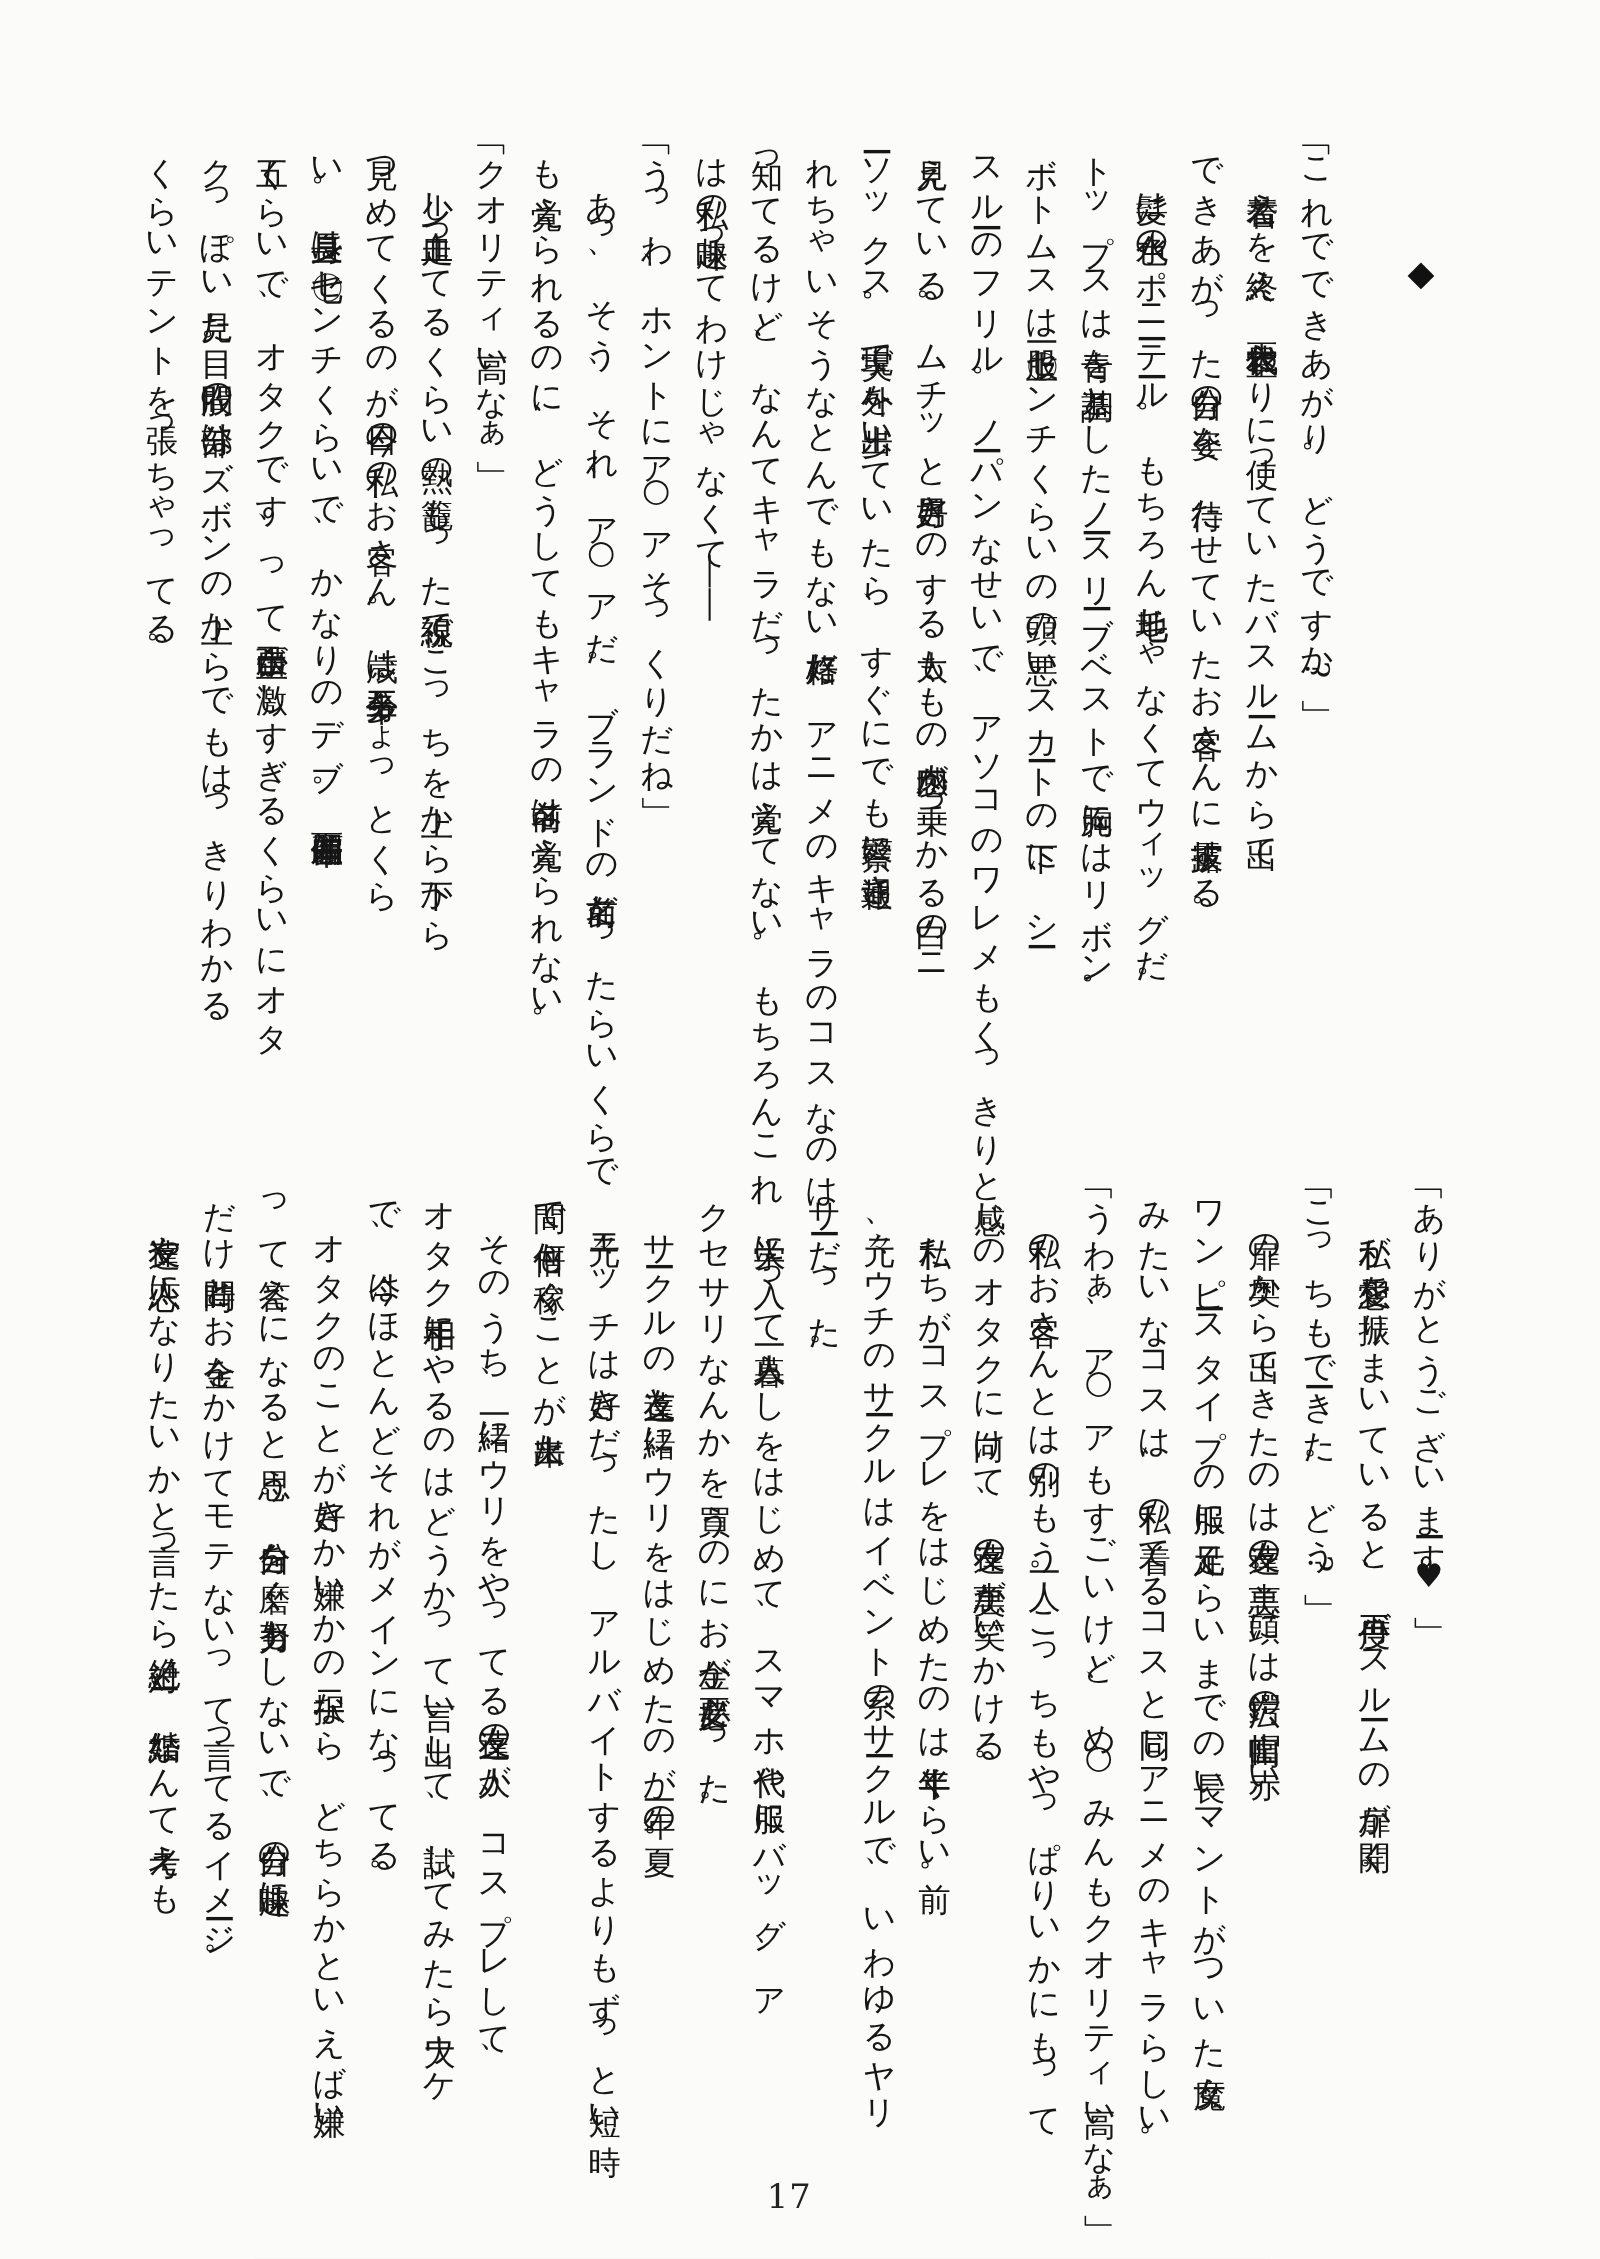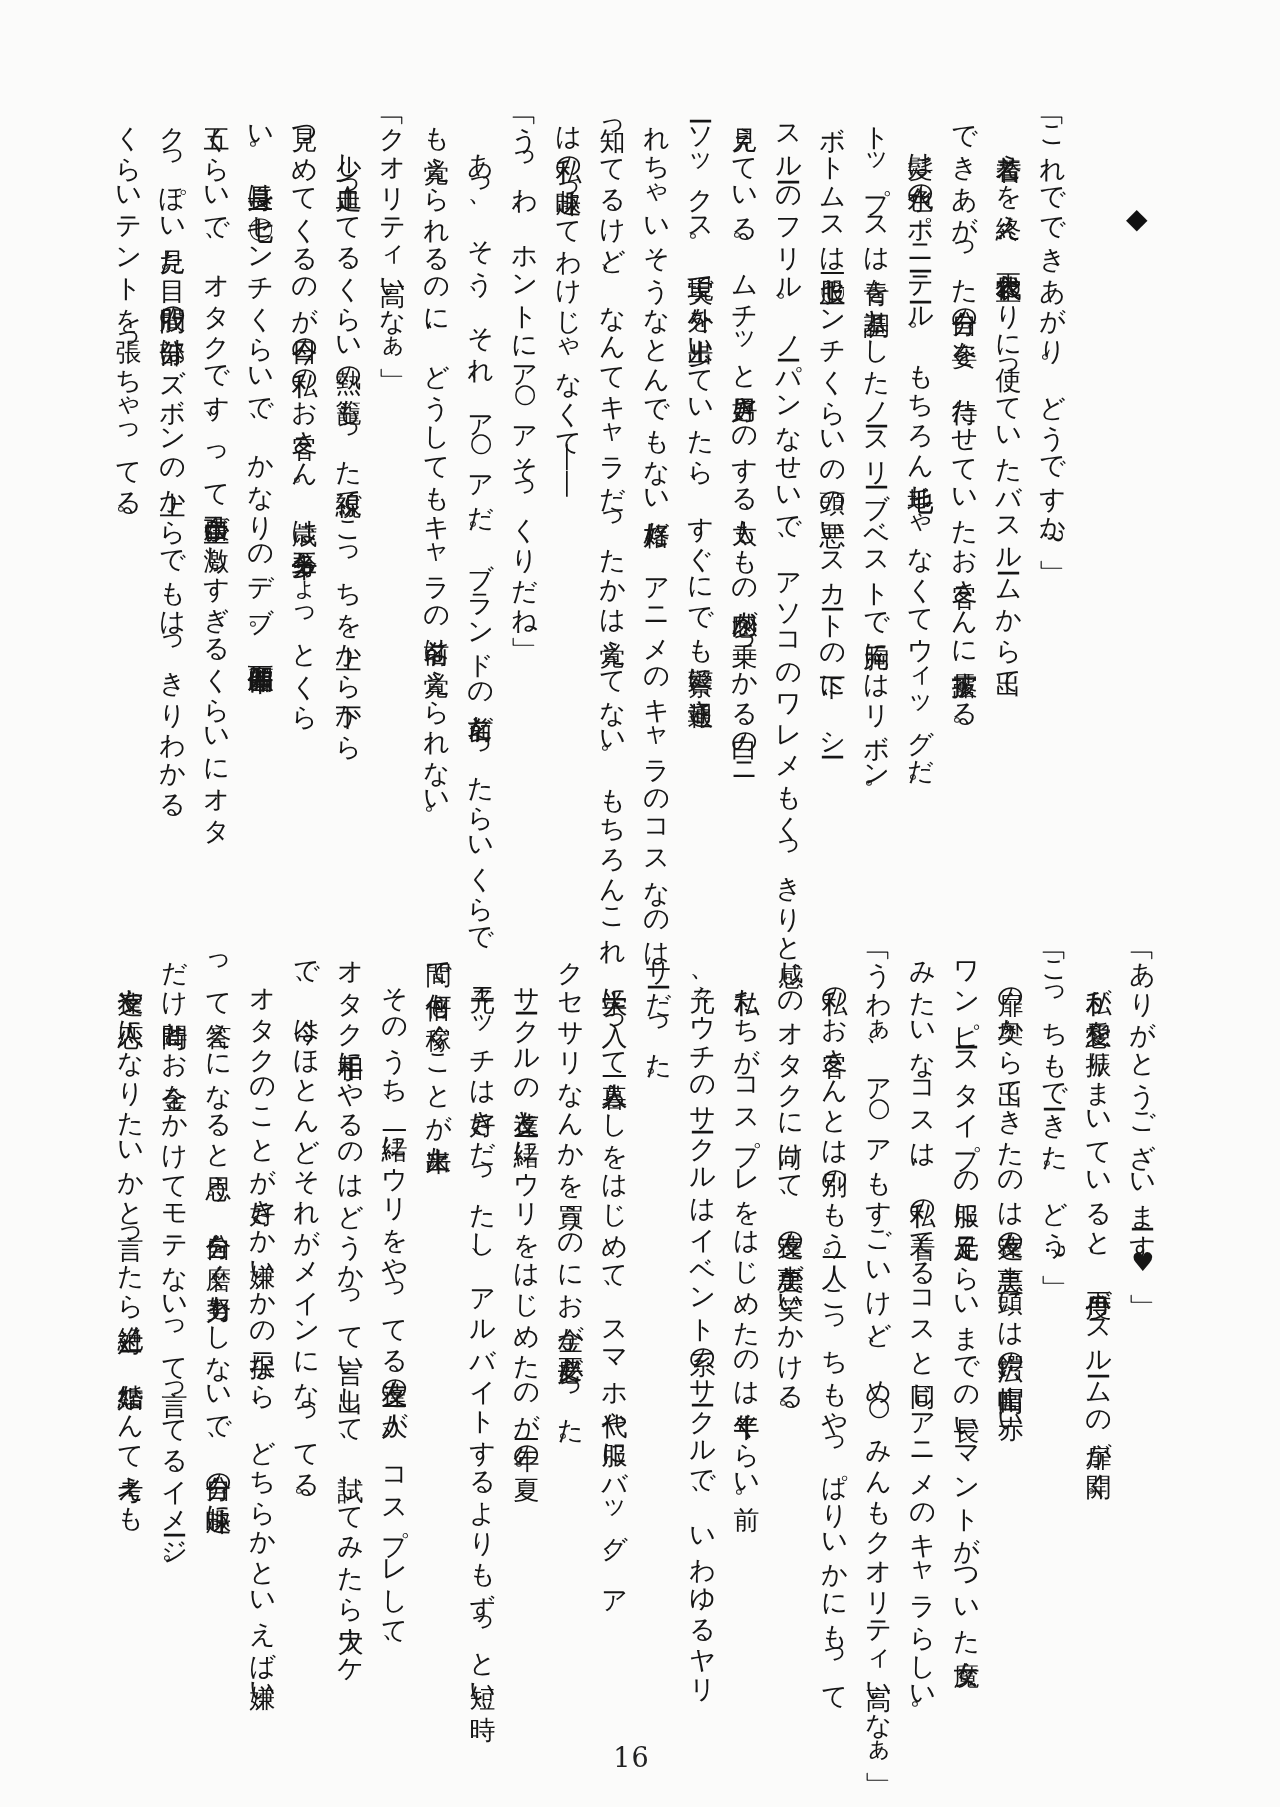--- a/index.html
+++ b/index.html
@@ -97,15 +97,15 @@
       <div class="vline">間で何倍も稼ぐことが出来た。</div>
       <div class="vline">　そのうち、一緒にウリをやってる友達の一人が、コスプレして、</div>
       <div class="vline">オタク相手にやるのはどうかって言い出して、試してみたら大ウケ</div>
       <div class="vline">で、今はほとんどそれがメインになってる。</div>
       <div class="vline">　オタクのことが好きか嫌いかの二択なら、どちらかといえば嫌い</div>
       <div class="vline">って答えになると思う。自分を磨く努力もしないで、自分の趣味に</div>
       <div class="vline">だけ時間とお金をかけてモテないって言ってるイメージ。</div>
       <div class="vline">　友達や恋人になりたいかと言ったら絶対ノー。結婚なんて考えも</div>
     </div>
 
-  <div class="page-number">16</div>
+  <div class="page-number">17</div>
 
 </div>
 
 </body></html>

